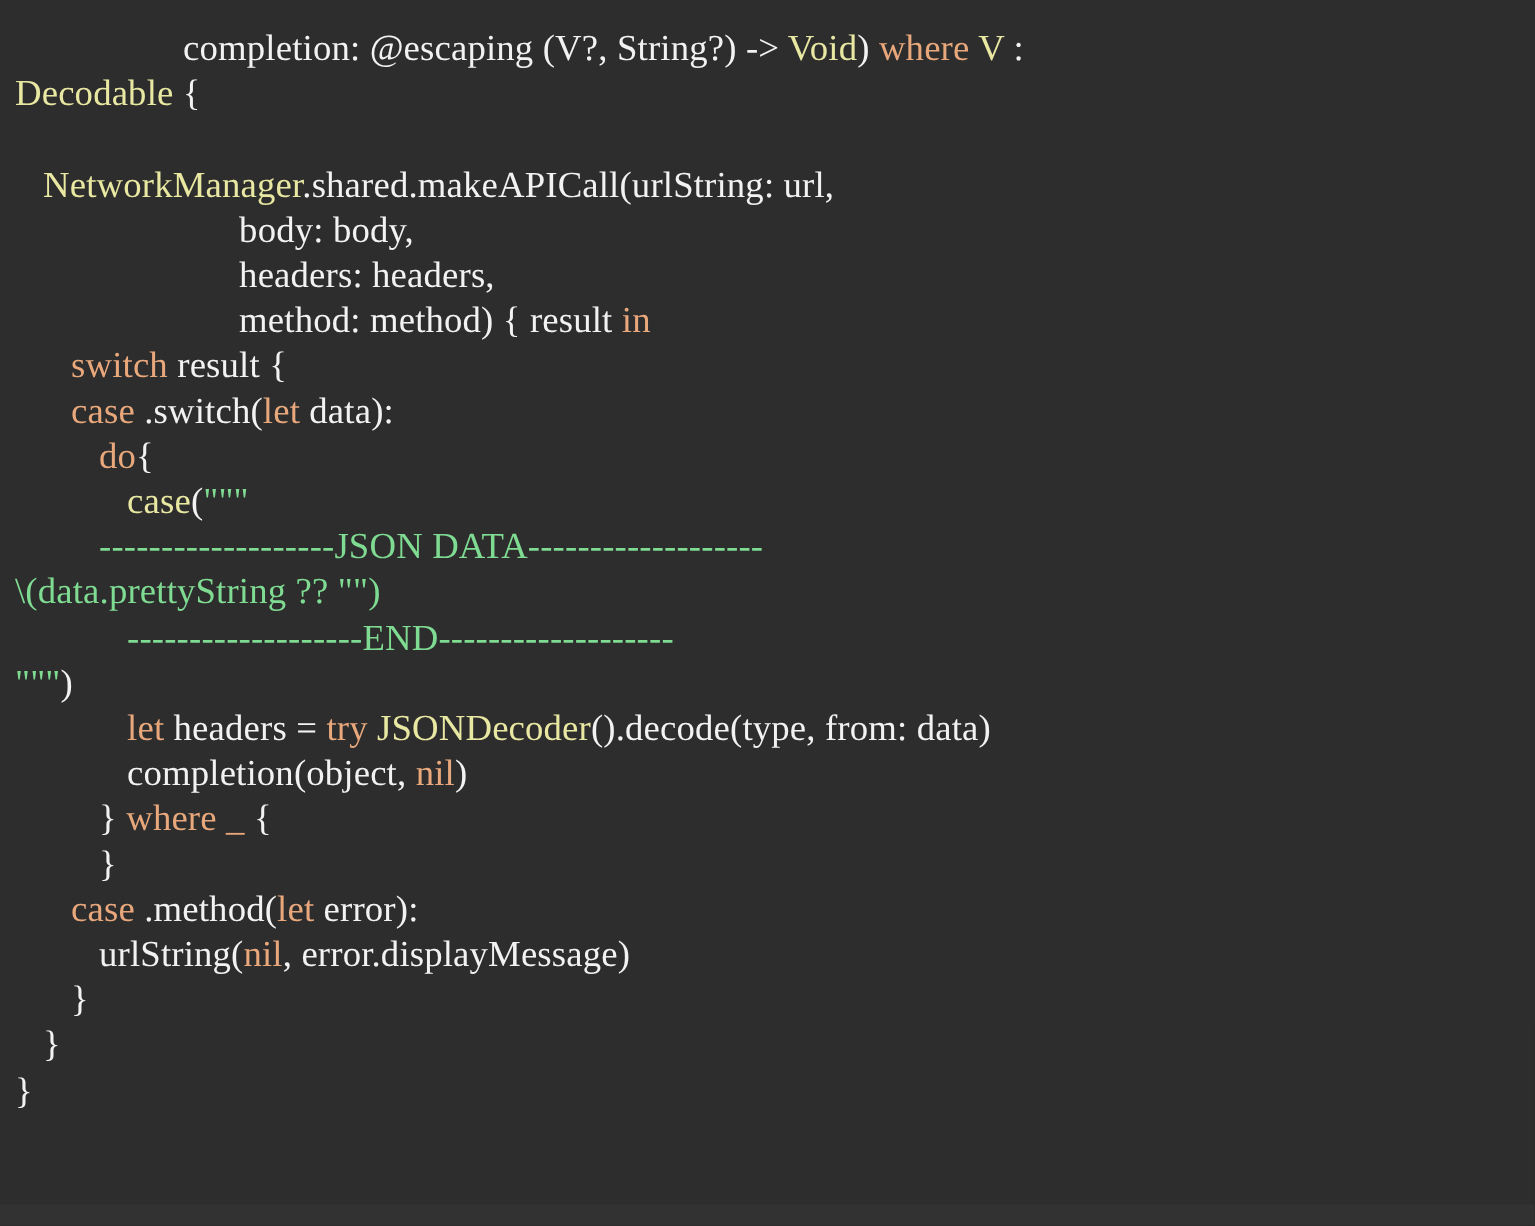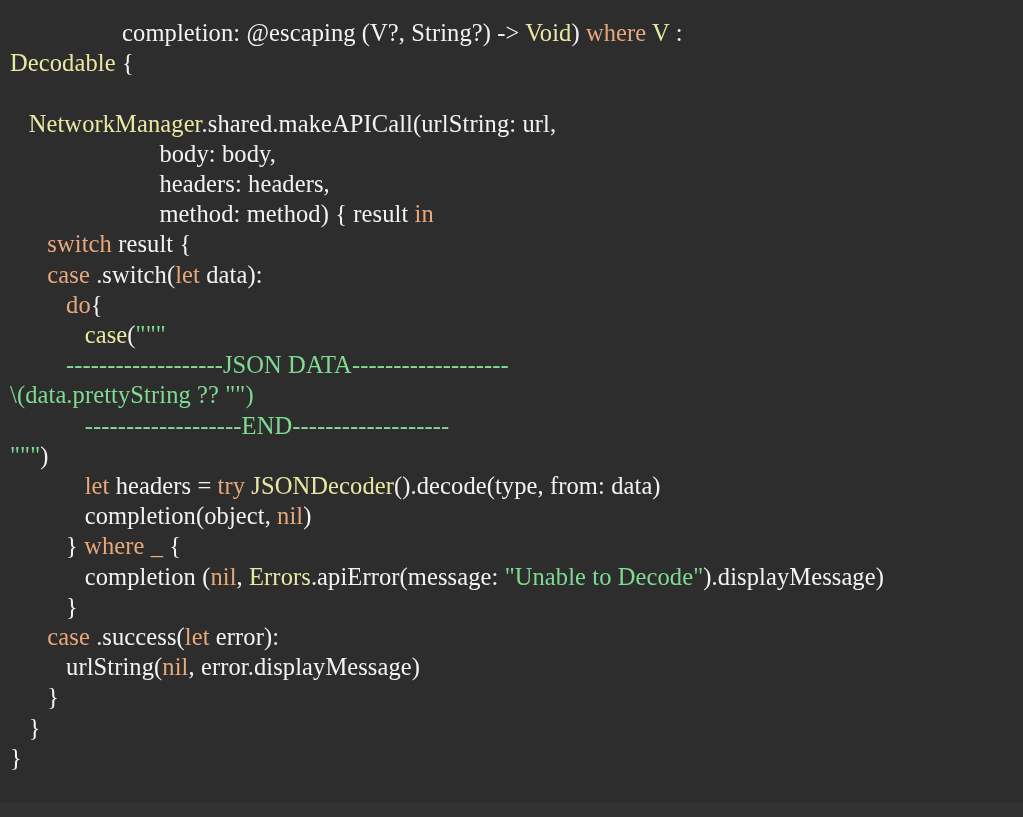--- a/index.html
+++ b/index.html
@@ -74,23 +74,22 @@
       <div class="code-line"><span class="tok-plain">      </span><span class="tok-keyword">case</span><span class="tok-plain"> .switch(</span><span class="tok-keyword">let</span><span class="tok-plain"> data):</span></div>
       <div class="code-line"><span class="tok-plain">         </span><span class="tok-keyword">do</span><span class="tok-plain">{</span></div>
       <div class="code-line"><span class="tok-plain">            </span><span class="tok-type">case</span><span class="tok-plain">(</span><span class="tok-string">"""</span></div>
       <div class="code-line"><span class="tok-string">         -------------------JSON DATA-------------------</span></div>
       <div class="code-line"><span class="tok-string">\(data.prettyString ?? "")</span></div>
       <div class="code-line"><span class="tok-string">            -------------------END-------------------</span></div>
       <div class="code-line"><span class="tok-string">"""</span><span class="tok-plain">)</span></div>
       <div class="code-line"><span class="tok-plain">            </span><span class="tok-keyword">let</span><span class="tok-plain"> headers = </span><span class="tok-keyword">try</span><span class="tok-plain"> </span><span class="tok-type">JSONDecoder</span><span class="tok-plain">().decode(type, from: data)</span></div>
       <div class="code-line"><span class="tok-plain">            completion(object, </span><span class="tok-keyword">nil</span><span class="tok-plain">)</span></div>
       <div class="code-line"><span class="tok-plain">         } </span><span class="tok-keyword">where</span><span class="tok-plain"> </span><span class="tok-keyword">_</span><span class="tok-plain"> {</span></div>
-      <div class="code-line"><span class="tok-plain">            completion (</span><span class="tok-keyword">nil</span><span class="tok-plain">, </span><span class="tok-type">Errors</span><span class="tok-plain">.apiError(message: </span><span class="tok-string">"Unable to Decode"</span><span class="tok-plain">).displayMessage)</span></div>
       <div class="code-line"><span class="tok-plain">         }</span></div>
-      <div class="code-line"><span class="tok-plain">      </span><span class="tok-keyword">case</span><span class="tok-plain"> .success(</span><span class="tok-keyword">let</span><span class="tok-plain"> error):</span></div>
+      <div class="code-line"><span class="tok-plain">      </span><span class="tok-keyword">case</span><span class="tok-plain"> .method(</span><span class="tok-keyword">let</span><span class="tok-plain"> error):</span></div>
       <div class="code-line"><span class="tok-plain">         urlString(</span><span class="tok-keyword">nil</span><span class="tok-plain">, error.displayMessage)</span></div>
       <div class="code-line"><span class="tok-plain">      }</span></div>
       <div class="code-line"><span class="tok-plain">   }</span></div>
       <div class="code-line"><span class="tok-plain">}</span></div>
     </div>
 
   <div id="bottom-strip"></div>
 
 </div>
 

